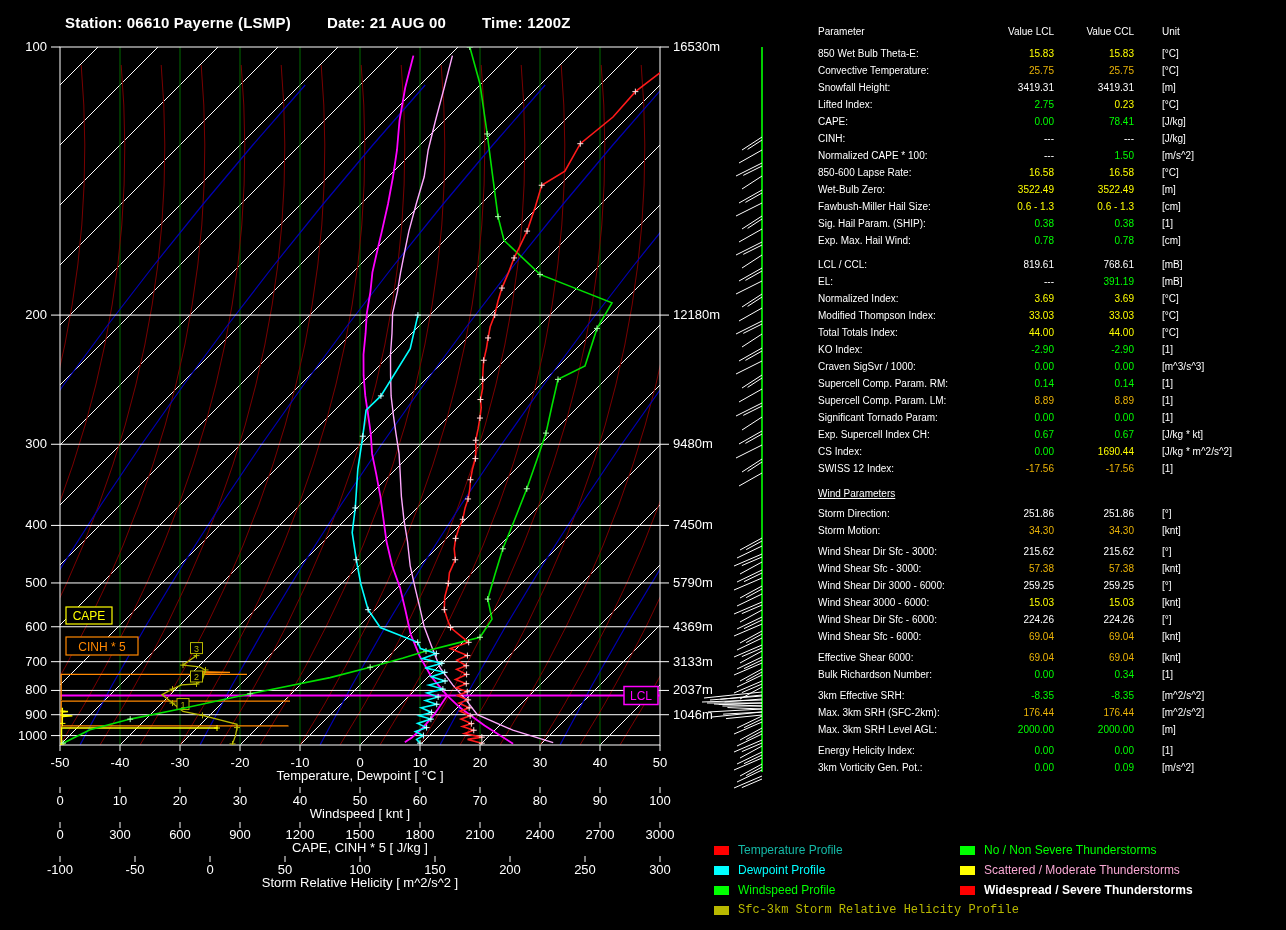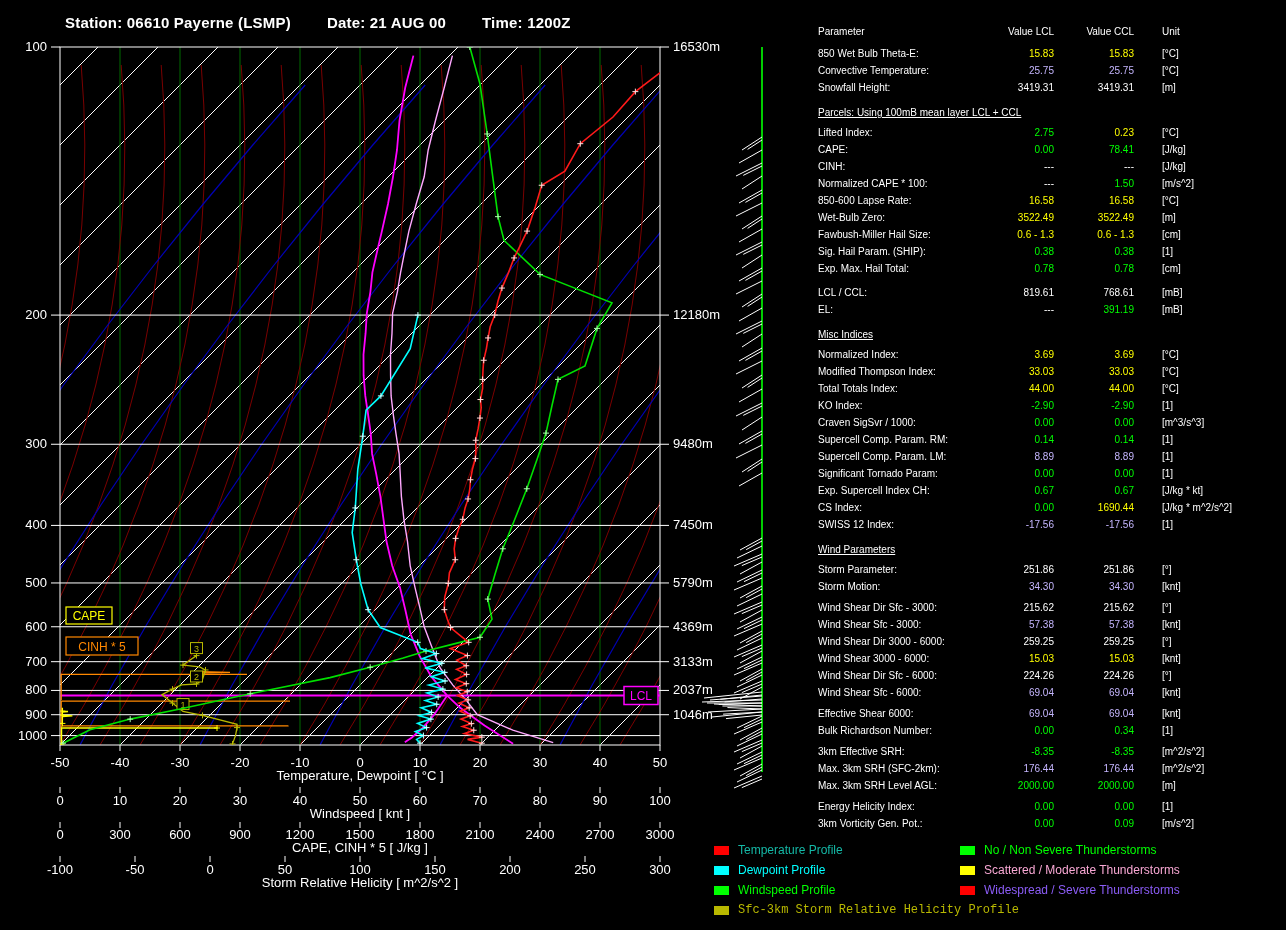--- a/index.html
+++ b/index.html
@@ -15,21 +15,21 @@
   .trow .lbl{position:absolute;left:0;}
   .trow .v1{position:absolute;left:108px;width:128px;text-align:right;}
   .trow .v2{position:absolute;left:232px;width:84px;text-align:right;}
   .trow .un{position:absolute;left:344px;}
   .thead{text-decoration:underline;}
   .tsec{position:relative;height:17px;text-decoration:underline;white-space:nowrap;}
   
   .legend{position:absolute;font-size:12px;}
   .legend .li{height:20px;display:flex;align-items:center;white-space:nowrap;}
   .legend .sw{display:inline-block;width:15px;height:9px;margin-right:9px;}
-  .c-y{color:#ffff00}.c-g{color:#00ff00}.c-r{color:#c4b5fd}.c-w{color:#ffffff}
+  .c-y{color:#ffff00}.c-g{color:#00ff00}.c-r{color:#eab308}.c-w{color:#ffffff}
 </style>
 </head>
 <body>
 
 <div id="app">
   <div class="title">
     <span>Station: 06610 Payerne (LSMP)</span><span>Date: 21 AUG 00</span><span>Time: 1200Z</span>
   </div>
   <svg id="chart" width="1286" height="930" viewBox="0 0 1286 930">
       <defs>
@@ -495,21 +495,20 @@
         <span class="v1 c-r">25.75</span>
         <span class="v2 c-r">25.75</span>
         <span class="un c-w">[°C]</span>
       </div>
       <div class="trow">
         <span class="lbl c-w">Snowfall Height:</span>
         <span class="v1 c-w">3419.31</span>
         <span class="v2 c-w">3419.31</span>
         <span class="un c-w">[m]</span>
       </div>
-      <div class="tsec" style="margin-top: 8px; margin-bottom: 3px;">Parcels: Using 100mB mean layer LCL + CCL</div>
       <div class="trow">
         <span class="lbl c-w">Lifted Index:</span>
         <span class="v1 c-g">2.75</span>
         <span class="v2 c-y">0.23</span>
         <span class="un c-w">[°C]</span>
       </div>
       <div class="trow">
         <span class="lbl c-w">CAPE:</span>
         <span class="v1 c-g">0.00</span>
         <span class="v2 c-g">78.41</span>
@@ -545,38 +544,37 @@
         <span class="v2 c-y">0.6 - 1.3</span>
         <span class="un c-w">[cm]</span>
       </div>
       <div class="trow">
         <span class="lbl c-w">Sig. Hail Param. (SHIP):</span>
         <span class="v1 c-g">0.38</span>
         <span class="v2 c-g">0.38</span>
         <span class="un c-w">[1]</span>
       </div>
       <div class="trow">
-        <span class="lbl c-w">Exp. Max. Hail Total:</span>
+        <span class="lbl c-w">Exp. Max. Hail Wind:</span>
         <span class="v1 c-g">0.78</span>
         <span class="v2 c-g">0.78</span>
         <span class="un c-w">[cm]</span>
       </div>
       <div class="trow" style="margin-top: 7px;">
         <span class="lbl c-w">LCL / CCL:</span>
         <span class="v1 c-w">819.61</span>
         <span class="v2 c-w">768.61</span>
         <span class="un c-w">[mB]</span>
       </div>
       <div class="trow">
         <span class="lbl c-w">EL:</span>
         <span class="v1 c-w">---</span>
         <span class="v2 c-g">391.19</span>
         <span class="un c-w">[mB]</span>
       </div>
-      <div class="tsec" style="margin-top: 8px; margin-bottom: 3px;">Misc Indices</div>
       <div class="trow">
         <span class="lbl c-w">Normalized Index:</span>
         <span class="v1 c-y">3.69</span>
         <span class="v2 c-y">3.69</span>
         <span class="un c-w">[°C]</span>
       </div>
       <div class="trow">
         <span class="lbl c-w">Modified Thompson Index:</span>
         <span class="v1 c-y">33.03</span>
         <span class="v2 c-y">33.03</span>
@@ -631,21 +629,21 @@
         <span class="un c-w">[J/kg * m^2/s^2]</span>
       </div>
       <div class="trow">
         <span class="lbl c-w">SWISS 12 Index:</span>
         <span class="v1 c-r">-17.56</span>
         <span class="v2 c-r">-17.56</span>
         <span class="un c-w">[1]</span>
       </div>
       <div class="tsec" style="margin-top: 8px; margin-bottom: 3px;">Wind Parameters</div>
       <div class="trow">
-        <span class="lbl c-w">Storm Parameter:</span>
+        <span class="lbl c-w">Storm Direction:</span>
         <span class="v1 c-w">251.86</span>
         <span class="v2 c-w">251.86</span>
         <span class="un c-w">[°]</span>
       </div>
       <div class="trow">
         <span class="lbl c-w">Storm Motion:</span>
         <span class="v1 c-r">34.30</span>
         <span class="v2 c-r">34.30</span>
         <span class="un c-w">[knt]</span>
       </div>
@@ -750,16 +748,16 @@
       <div class="li">
         <span class="sw" style="background: rgb(0, 255, 0);"></span>
         <span style="color: rgb(0, 255, 0);">No / Non Severe Thunderstorms</span>
       </div>
       <div class="li">
         <span class="sw" style="background: rgb(255, 255, 0);"></span>
         <span style="color: #f9a8d4;">Scattered / Moderate Thunderstorms</span>
       </div>
       <div class="li">
         <span class="sw" style="background: rgb(255, 0, 0);"></span>
-        <span style="color: #8b5cf6;">Widespread / Severe Thunderstorms</span>
+        <span style="color: #ffffff; font-weight: bold;">Widespread / Severe Thunderstorms</span>
       </div>
     </div>
 </div>
 
 </body></html>

